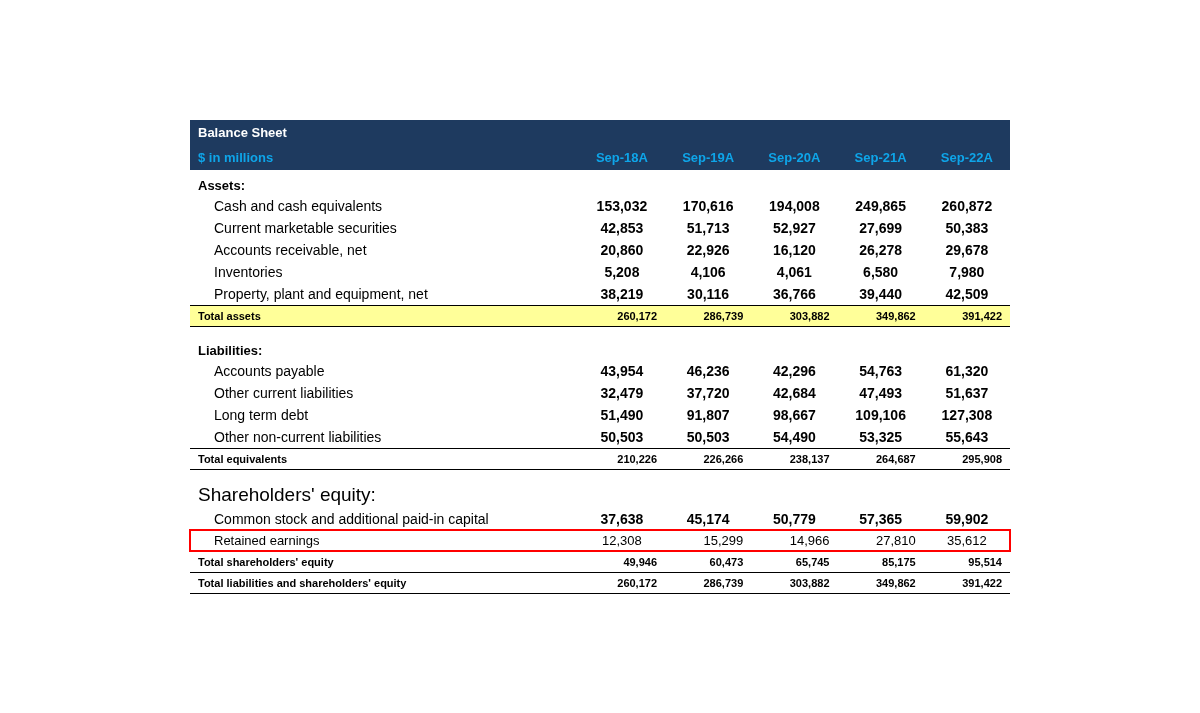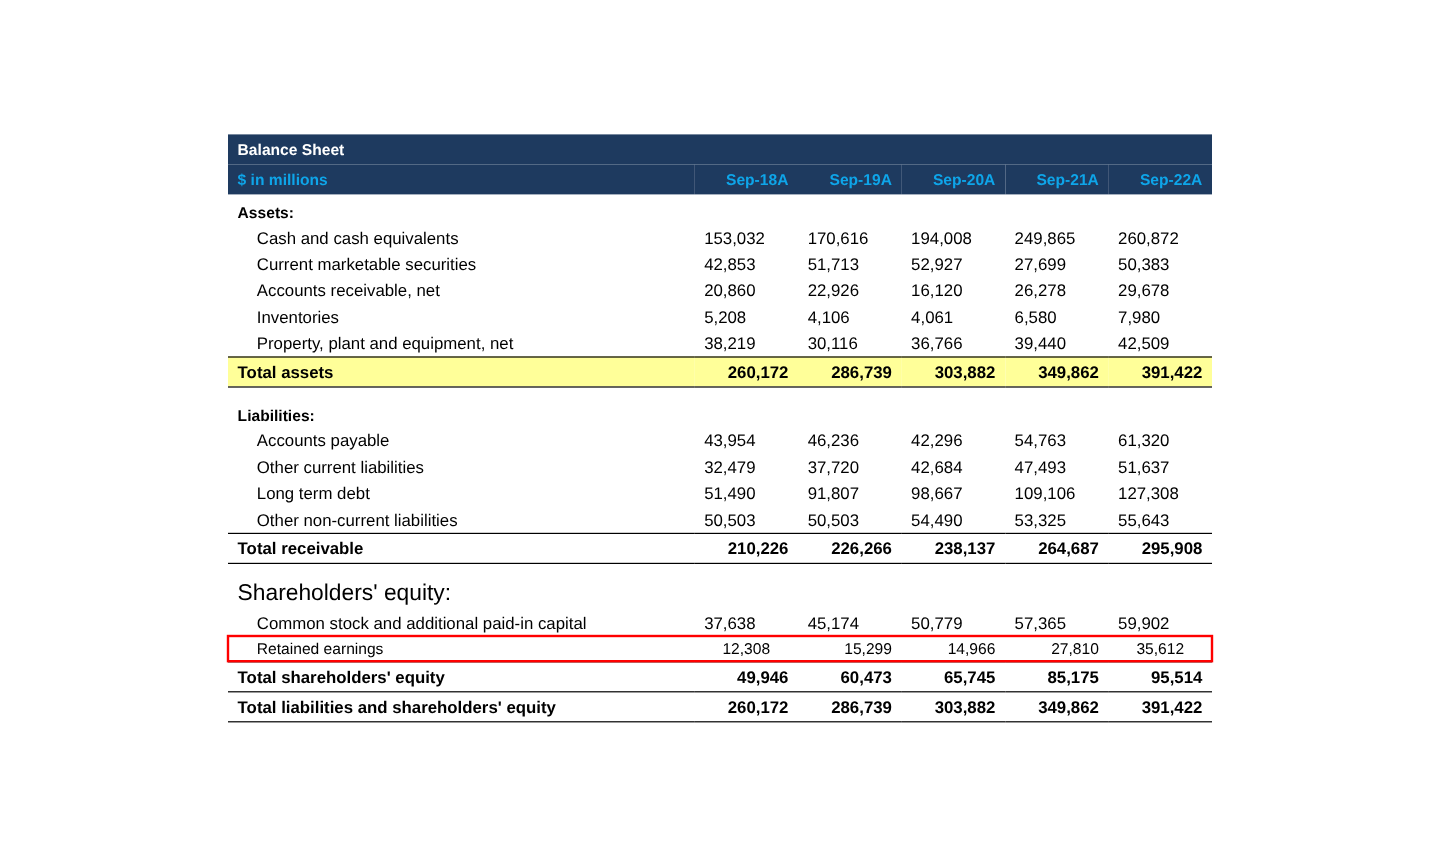--- a/index.html
+++ b/index.html
@@ -31,48 +31,48 @@
     }
     .header-row-title td {
       padding: 5px 8px;
       font-weight: bold;
       font-size: 13px;
     }
     .header-row-cols th {
       padding: 5px 8px;
       font-weight: bold;
       font-size: 13px;
-      text-align: right;
     }
     .header-row-cols th:first-child {
       text-align: left;
     }
     
     .section-header td {
       font-weight: bold;
       padding: 8px 8px 2px 8px;
       font-size: 13px;
     }
     
     .data-row td {
       padding: 3px 8px;
       font-size: 14px;
     }
     .data-row td:not(:first-child) {
-      text-align: left;
+      text-align: center;
+      font-weight: bold;
     }
     
     .indent {
       padding-left: 24px !important;
     }
     
     .total-row td {
       padding: 4px 8px;
       font-weight: bold;
-      font-size: 14px;
+      font-size: 11px;
       border-top: 1.5px solid #000;
       border-bottom: 1.5px solid #000;
     }
     .total-row td:not(:first-child) {
       text-align: right;
     }
     
     .total-yellow {
       background-color: #ffff99;
     }
@@ -213,21 +213,21 @@
       <tr class="data-row">
         <td class="indent">Other non-current liabilities</td>
         <td>50,503</td>
         <td>50,503</td>
         <td>54,490</td>
         <td>53,325</td>
         <td>55,643</td>
       </tr>
 
       <tr class="total-row">
-        <td>Total receivable</td>
+        <td>Total equivalents</td>
         <td>210,226</td>
         <td>226,266</td>
         <td>238,137</td>
         <td>264,687</td>
         <td>295,908</td>
       </tr>
 
       <tr class="sub-label">
         <td colspan="6">Shareholders' equity:</td>
       </tr>

